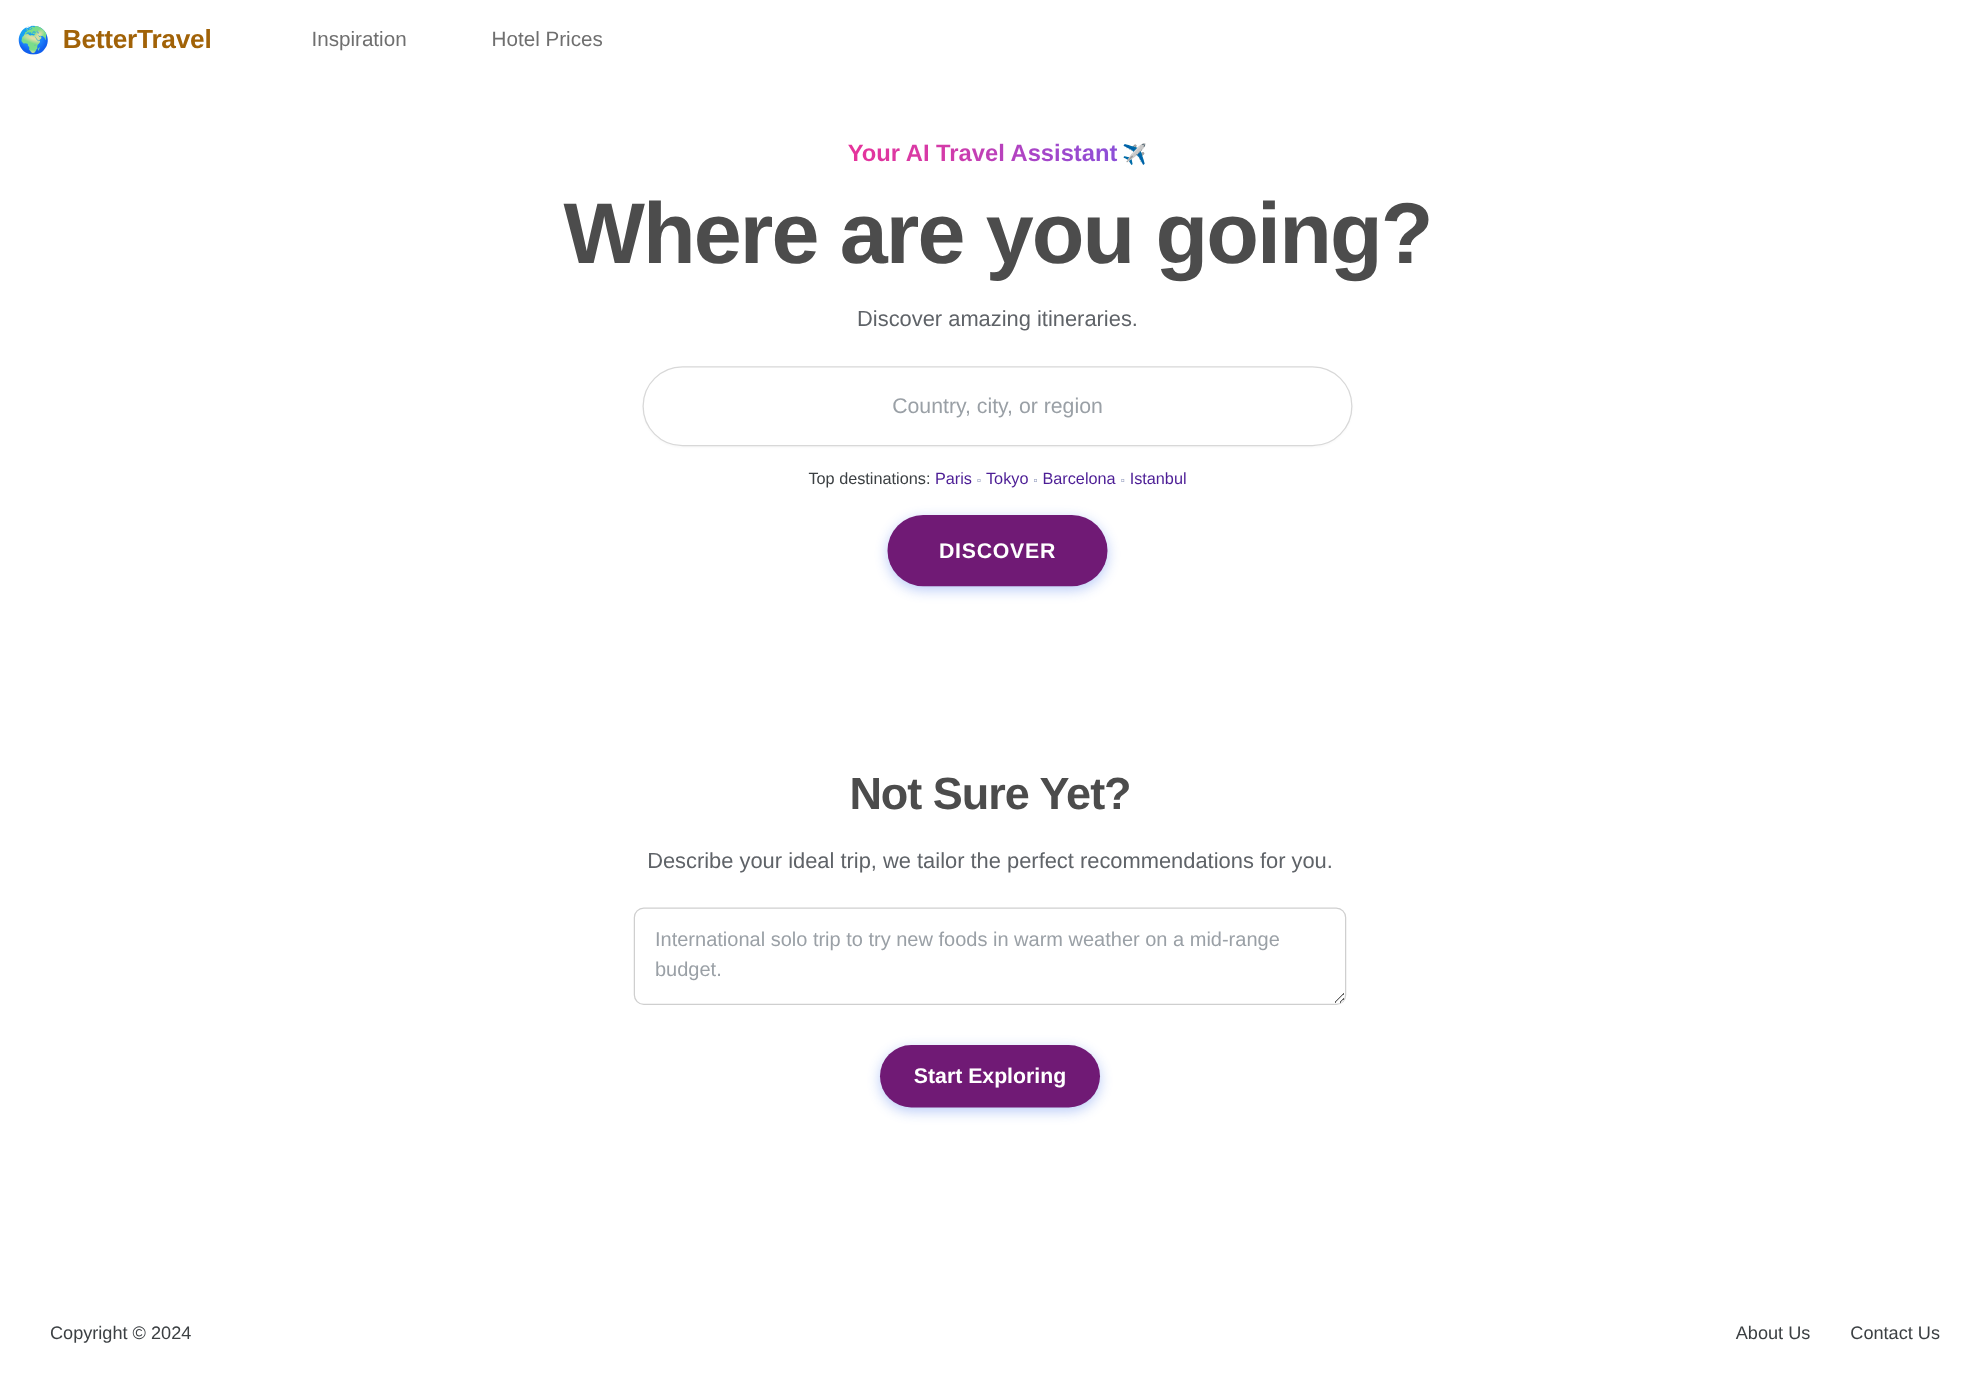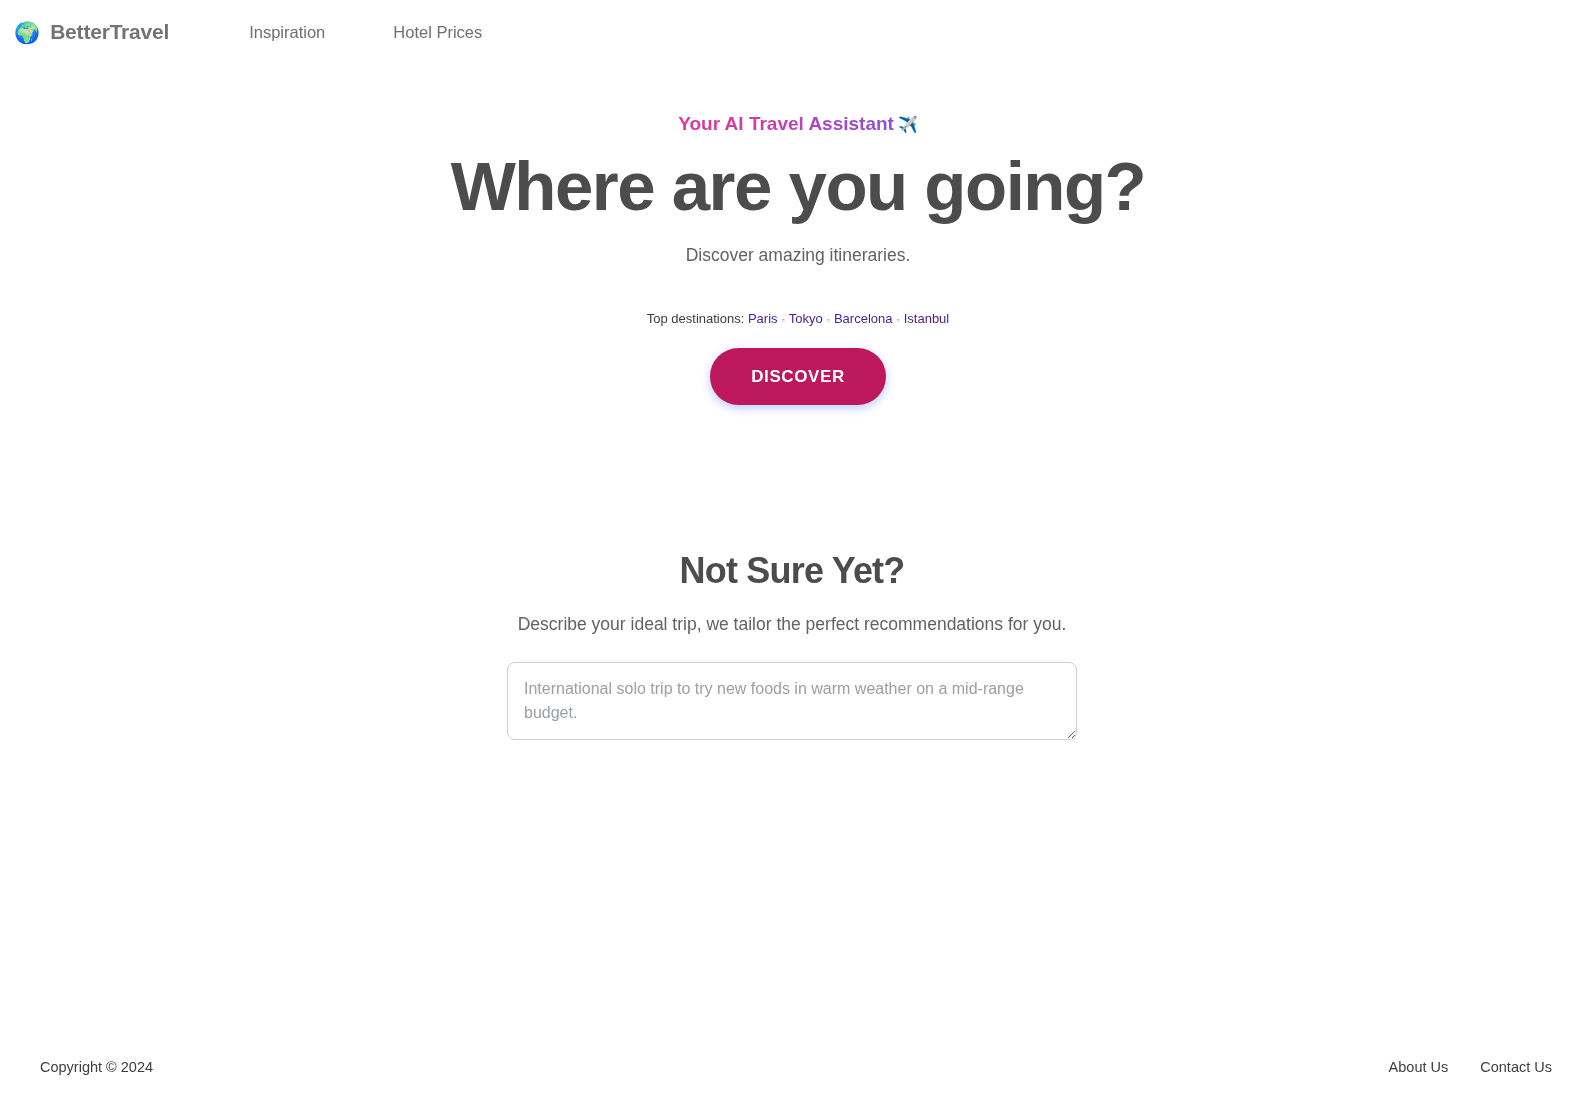--- a/index.html
+++ b/index.html
@@ -33,21 +33,21 @@
     text-decoration: none;
   }
   .brand-globe {
     font-size: 21px;
     line-height: 1;
     display: inline-block;
   }
   .brand-name {
     font-size: 21px;
     font-weight: bold;
-    color: #737373;
+    color: #a16207;
     letter-spacing: -0.2px;
   }
   .nav {
     display: flex;
     align-items: center;
   }
   .nav-link {
     font-size: 16.5px;
     color: #6f6f6f;
     text-decoration: none;
@@ -156,21 +156,21 @@
     font-size: 9px;
     vertical-align: middle;
     margin: 0 4px;
   }
 
   
   .btn-primary {
     display: inline-flex;
     align-items: center;
     justify-content: center;
-    background: #be185d;
+    background: #701a75;
     color: #ffffff;
     border: none;
     border-radius: 30px;
     cursor: pointer;
     font-family: "Liberation Sans", sans-serif;
     box-shadow: 0 3px 10px rgba(44,98,234,0.33);
   }
   .btn-discover {
     margin-top: 22px;
     width: 176px;
@@ -264,37 +264,41 @@
 
 <section class="hero">
   <div>
     <span class="tagline">Your AI Travel Assistant</span><span class="tagline-emoji">✈️</span>
   </div>
 
   <h1 class="hero-title">Where are you going?</h1>
   <p class="hero-sub">Discover amazing itineraries.</p>
 
   <div class="search-row">
+    <input class="search-input" type="text" placeholder="Country, city, or region" style="">
 
   </div>
 
   <div class="destinations">
     <span class="dest-label">Top destinations:</span>
     <a class="dest-link" href="#">Paris</a><span class="dest-sep">▫</span><a class="dest-link" href="#">Tokyo</a><span class="dest-sep">▫</span><a class="dest-link" href="#">Barcelona</a><span class="dest-sep">▫</span><a class="dest-link" href="#">Istanbul</a>
   </div>
 
   <div>
     <button class="btn-primary btn-discover">DISCOVER</button>
   </div>
 </section>
 
 <section class="not-sure">
   <h2 class="not-sure-title">Not Sure Yet?</h2>
   <p class="not-sure-sub">Describe your ideal trip, we tailor the perfect recommendations for you.</p>
   <textarea class="trip-textarea" placeholder="International solo trip to try new foods in warm weather on a mid-range budget." style=""></textarea>
+  <div>
+    <button class="btn-primary btn-explore">Start Exploring</button>
+  </div>
 </section>
 
 <footer class="footer">
   <span class="footer-copy">Copyright © 2024</span>
   <div class="footer-links">
     <a class="footer-link" href="#">About Us</a>
     <a class="footer-link" href="#">Contact Us</a>
   </div>
 </footer>
 

